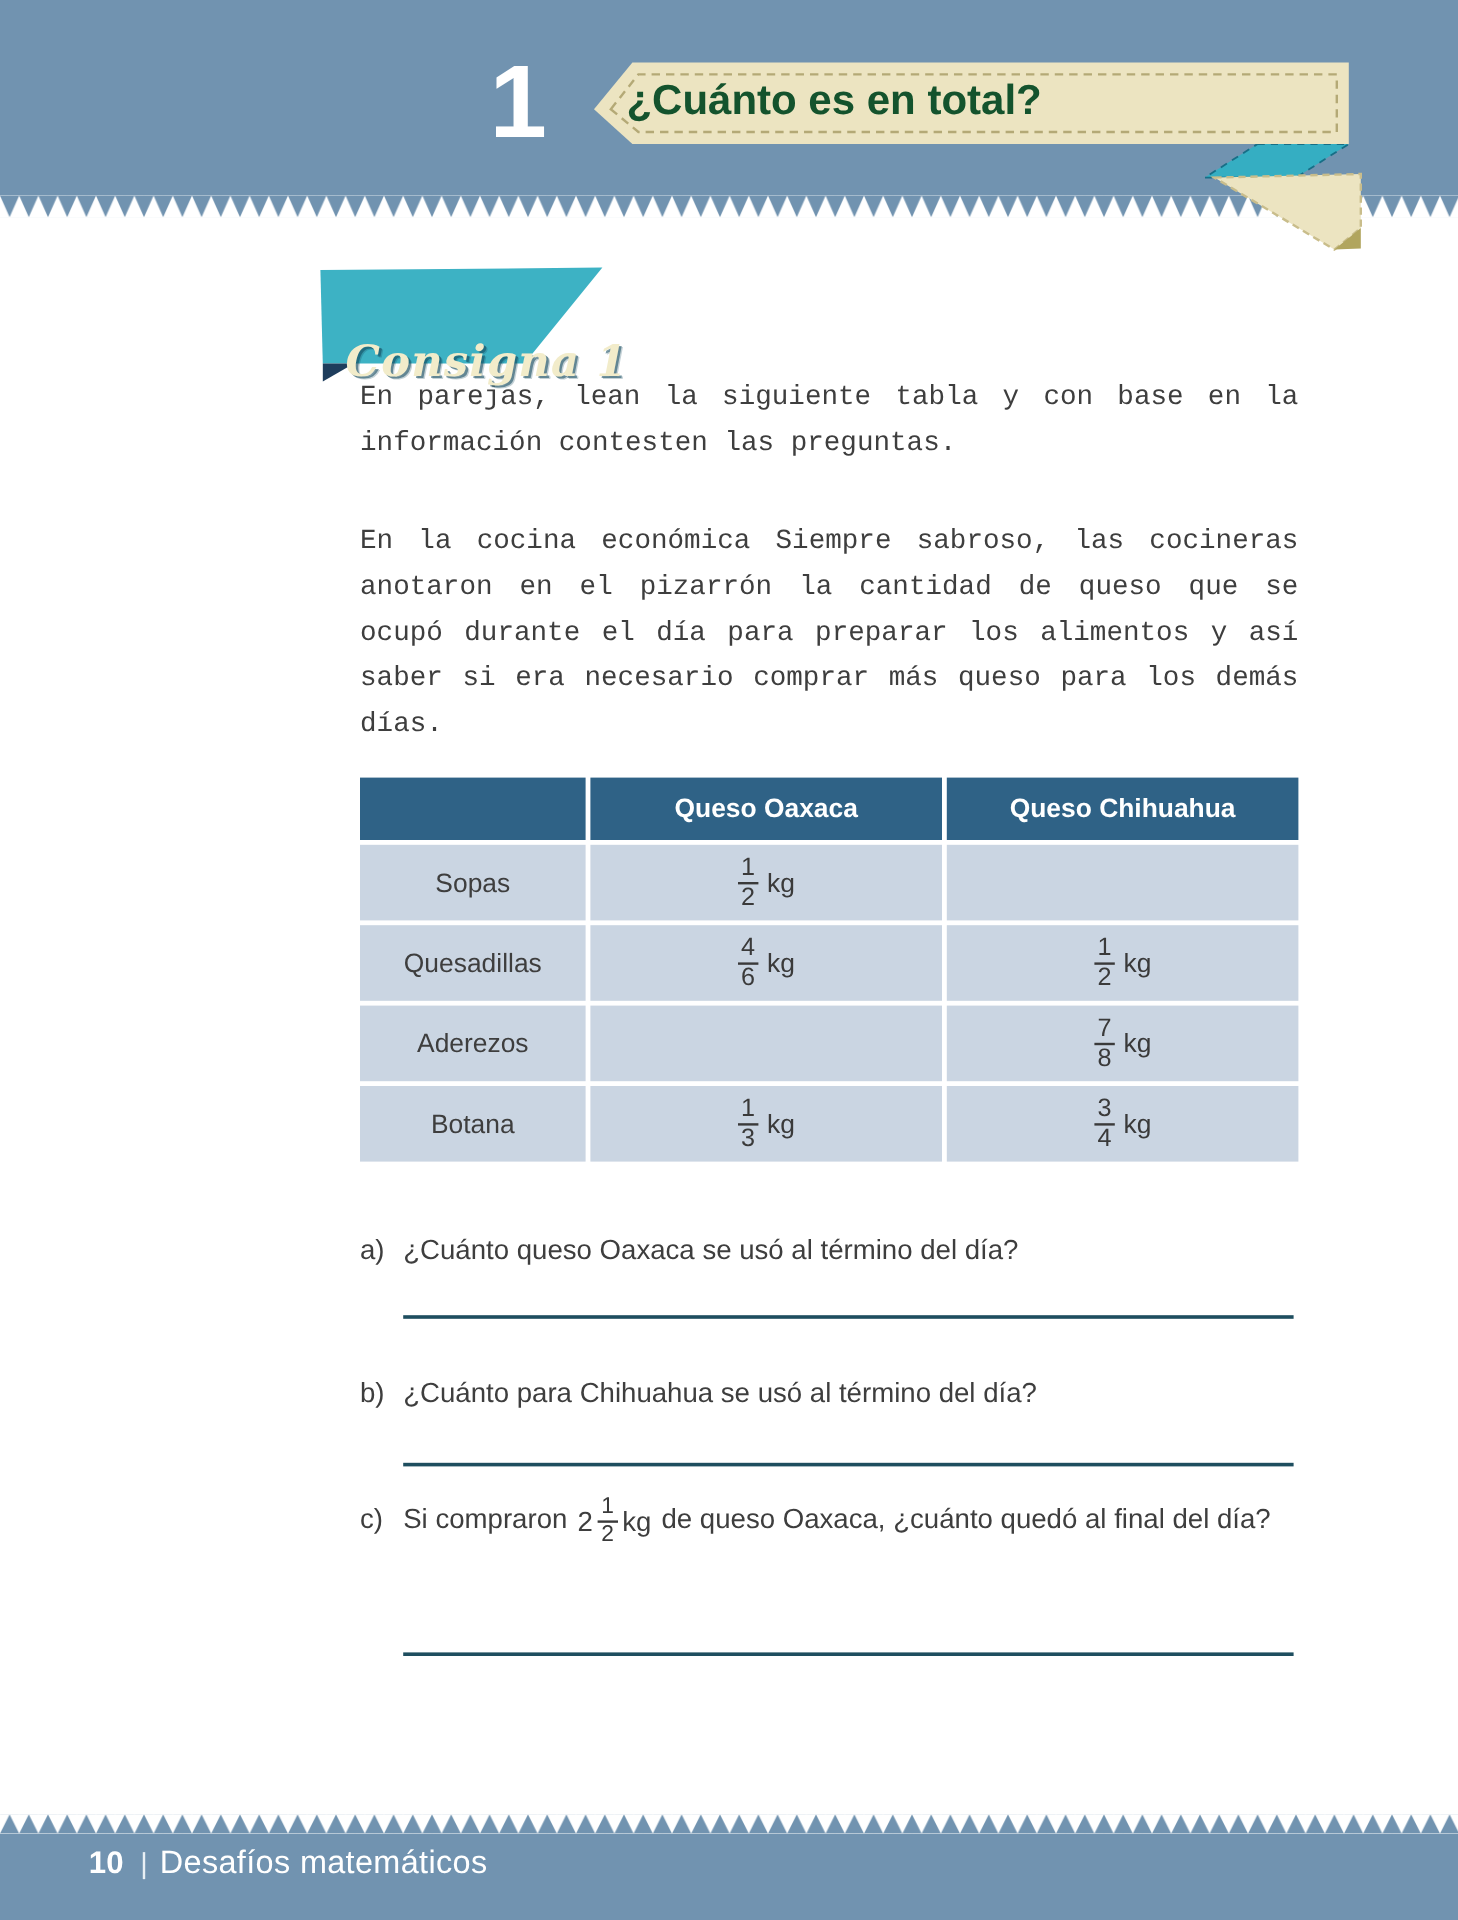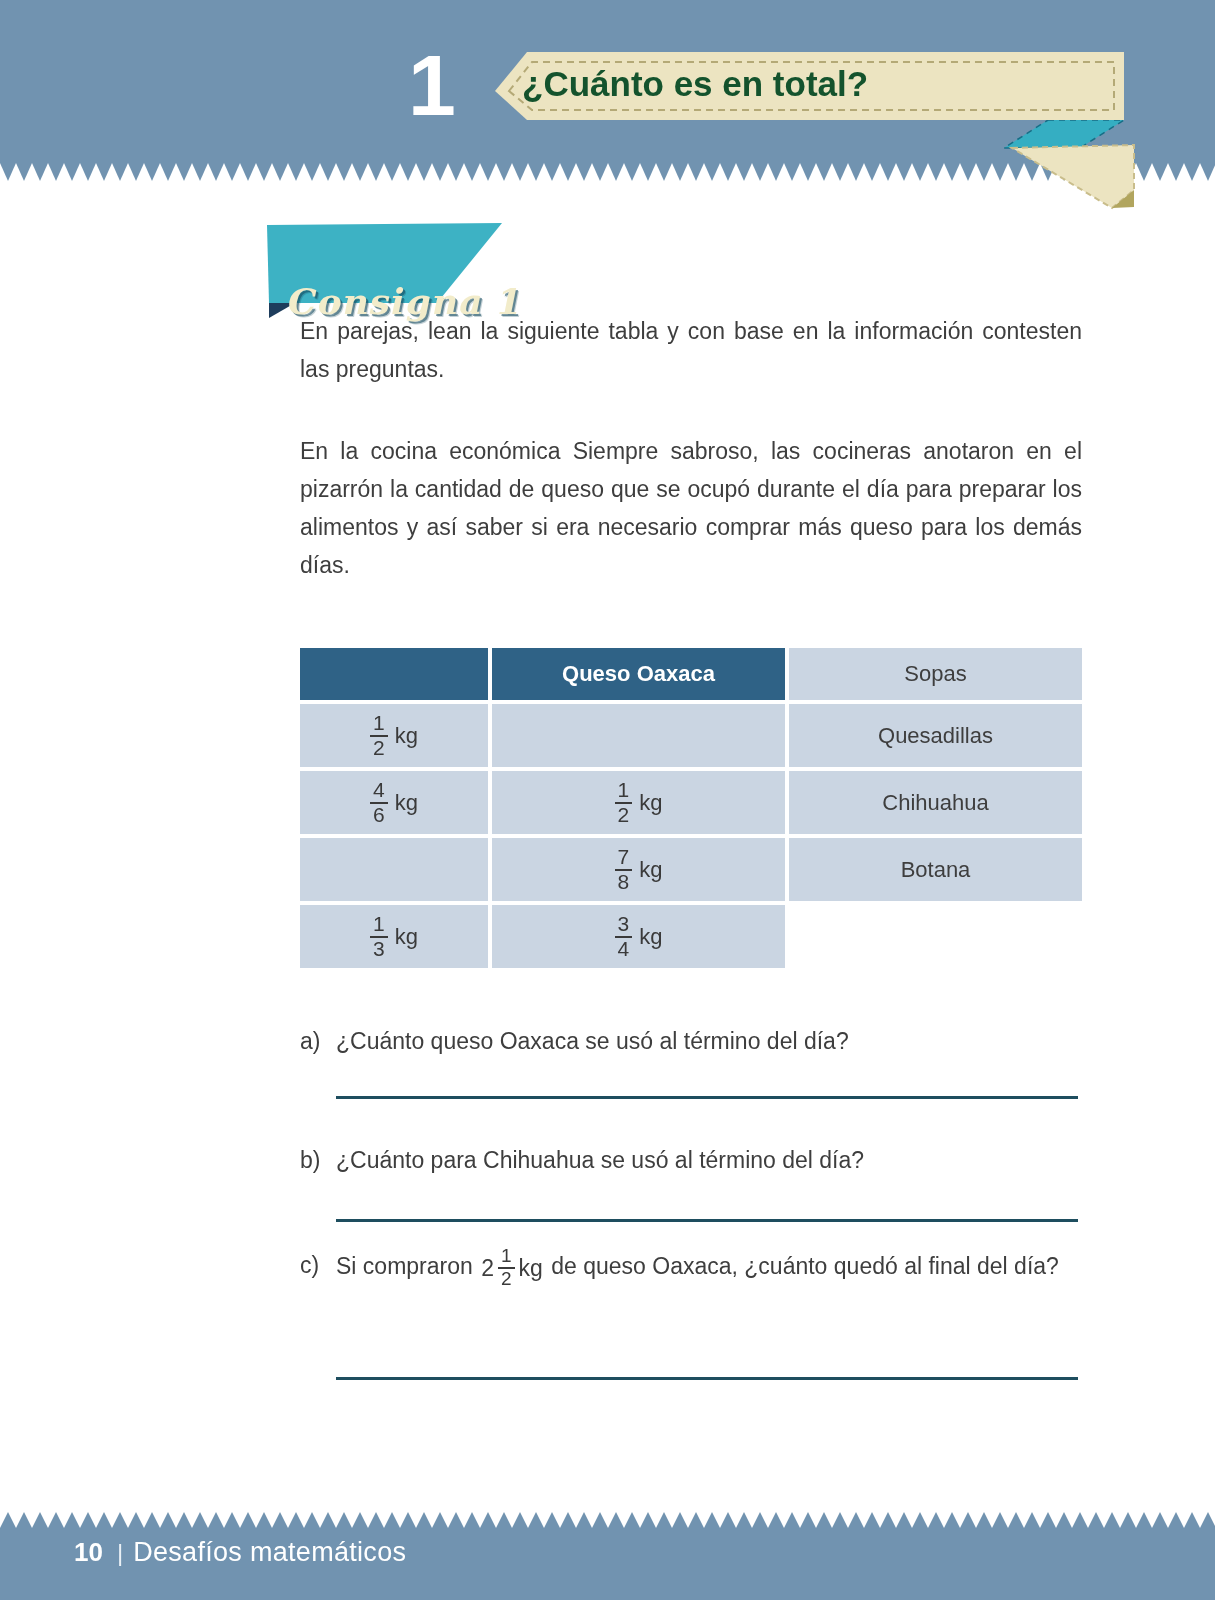--- a/index.html
+++ b/index.html
@@ -18,21 +18,21 @@
 
   
   .consigna-svg { position:absolute; top:213px; left:255px; z-index:2; }
   .consigna-label { position:absolute; top:238px; left:288px; z-index:3;
        font-family:"DejaVu Serif", serif; font-style:italic; font-weight:700;
        font-size:36px; color:#f2ecca; letter-spacing:1px;
        text-shadow:2px 2px 0 rgba(18,72,92,.55), 3px 3px 0 rgba(18,72,92,.25);margin-top:42px; }
 
   
   .para { position:absolute; left:300px; width:782px; font-size:23px; line-height:38px;
-       color:#3e3e3e; text-align:justify; }
+       color:#3e3e3e; text-align:justify;font-family:Liberation Mono, monospace; }
   .para-1 { top:312px; }
   .para-2 { top:432px; }
 
   
   .cheese-table { position:absolute; left:300px; top:648px; width:926px;
        display:grid; grid-template-columns:188px 293px 293px;
        grid-template-rows:52px repeat(4, 63px); gap:4px; }
   .th { background:#2f6286; color:#ffffff; font-weight:700; font-size:22px;
        display:flex; align-items:center; justify-content:center; }
   .td { background:#cad5e2; color:#3e3e3e; font-size:22px;
@@ -98,20 +98,21 @@
     <path d="M14 90 L40 90 L14 105 Z" fill="#1e3d5c"></path>
   </svg>
   <div class="consigna-label">Consigna 1</div>
 
   <p class="para para-1">En parejas, lean la siguiente tabla y con base en la información contesten las preguntas.</p>
   <p class="para para-2">En la cocina económica Siempre sabroso, las cocineras anotaron en el pizarrón la cantidad de queso que se ocupó durante el día para preparar los alimentos y así saber si era necesario comprar más queso para los demás días.</p>
 
   <div class="cheese-table">
     <div class="th"></div>
     <div class="th">Queso Oaxaca</div>
+    <div class="th">Queso Chihuahua</div>
 
     <div class="td">Sopas</div>
     <div class="td">
       <span class="qty">
         <span class="frac">
           <span class="num">1</span>
           <span class="den">2</span>
         </span>
         <span class="unit">kg</span>
       </span>
@@ -131,21 +132,21 @@
     <div class="td">
       <span class="qty">
         <span class="frac">
           <span class="num">1</span>
           <span class="den">2</span>
         </span>
         <span class="unit">kg</span>
       </span>
     </div>
 
-    <div class="td">Chihuahua</div>
+    <div class="td">Aderezos</div>
     <div class="td"></div>
     <div class="td">
       <span class="qty">
         <span class="frac">
           <span class="num">7</span>
           <span class="den">8</span>
         </span>
         <span class="unit">kg</span>
       </span>
     </div>

